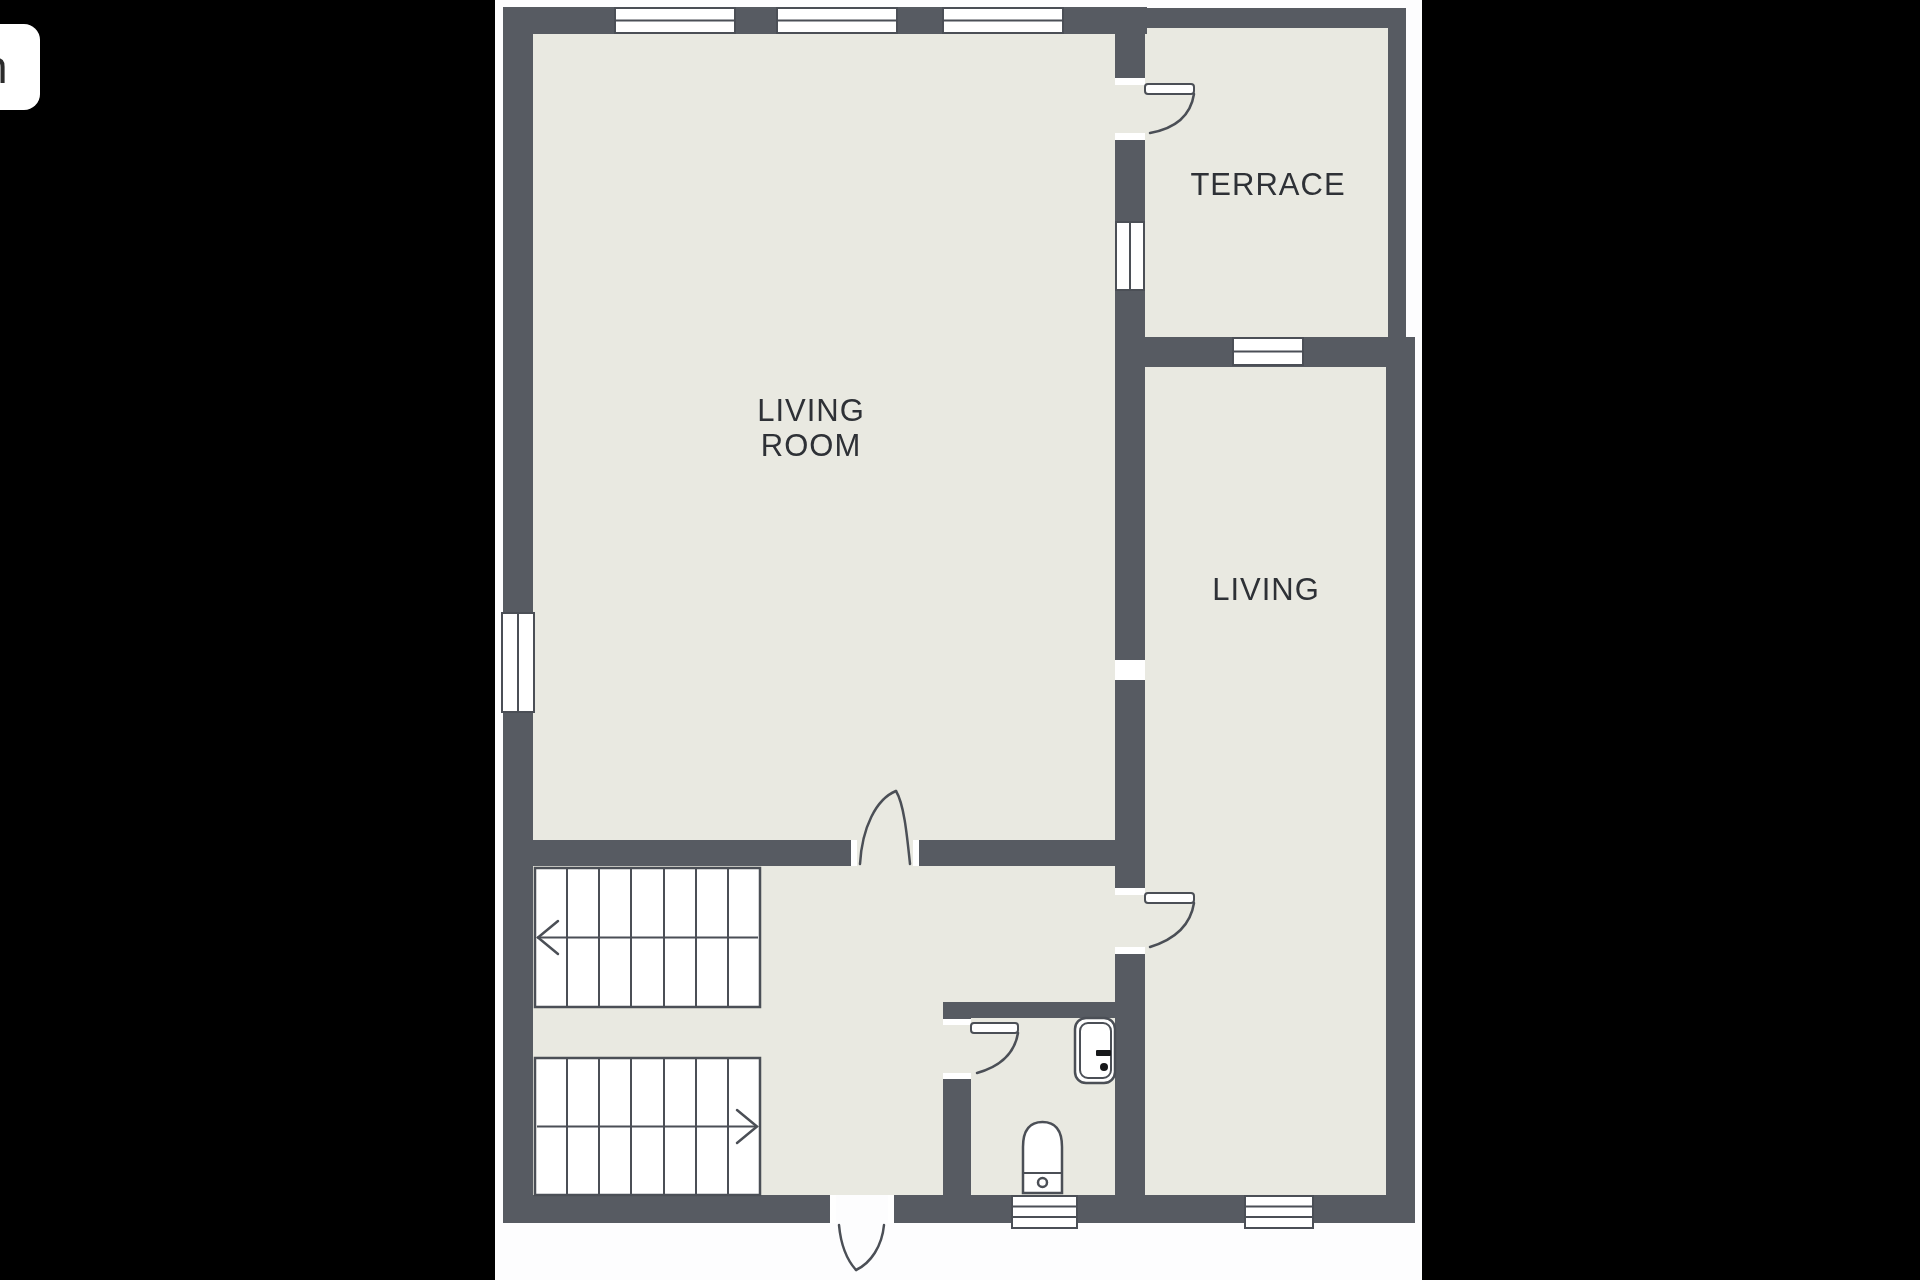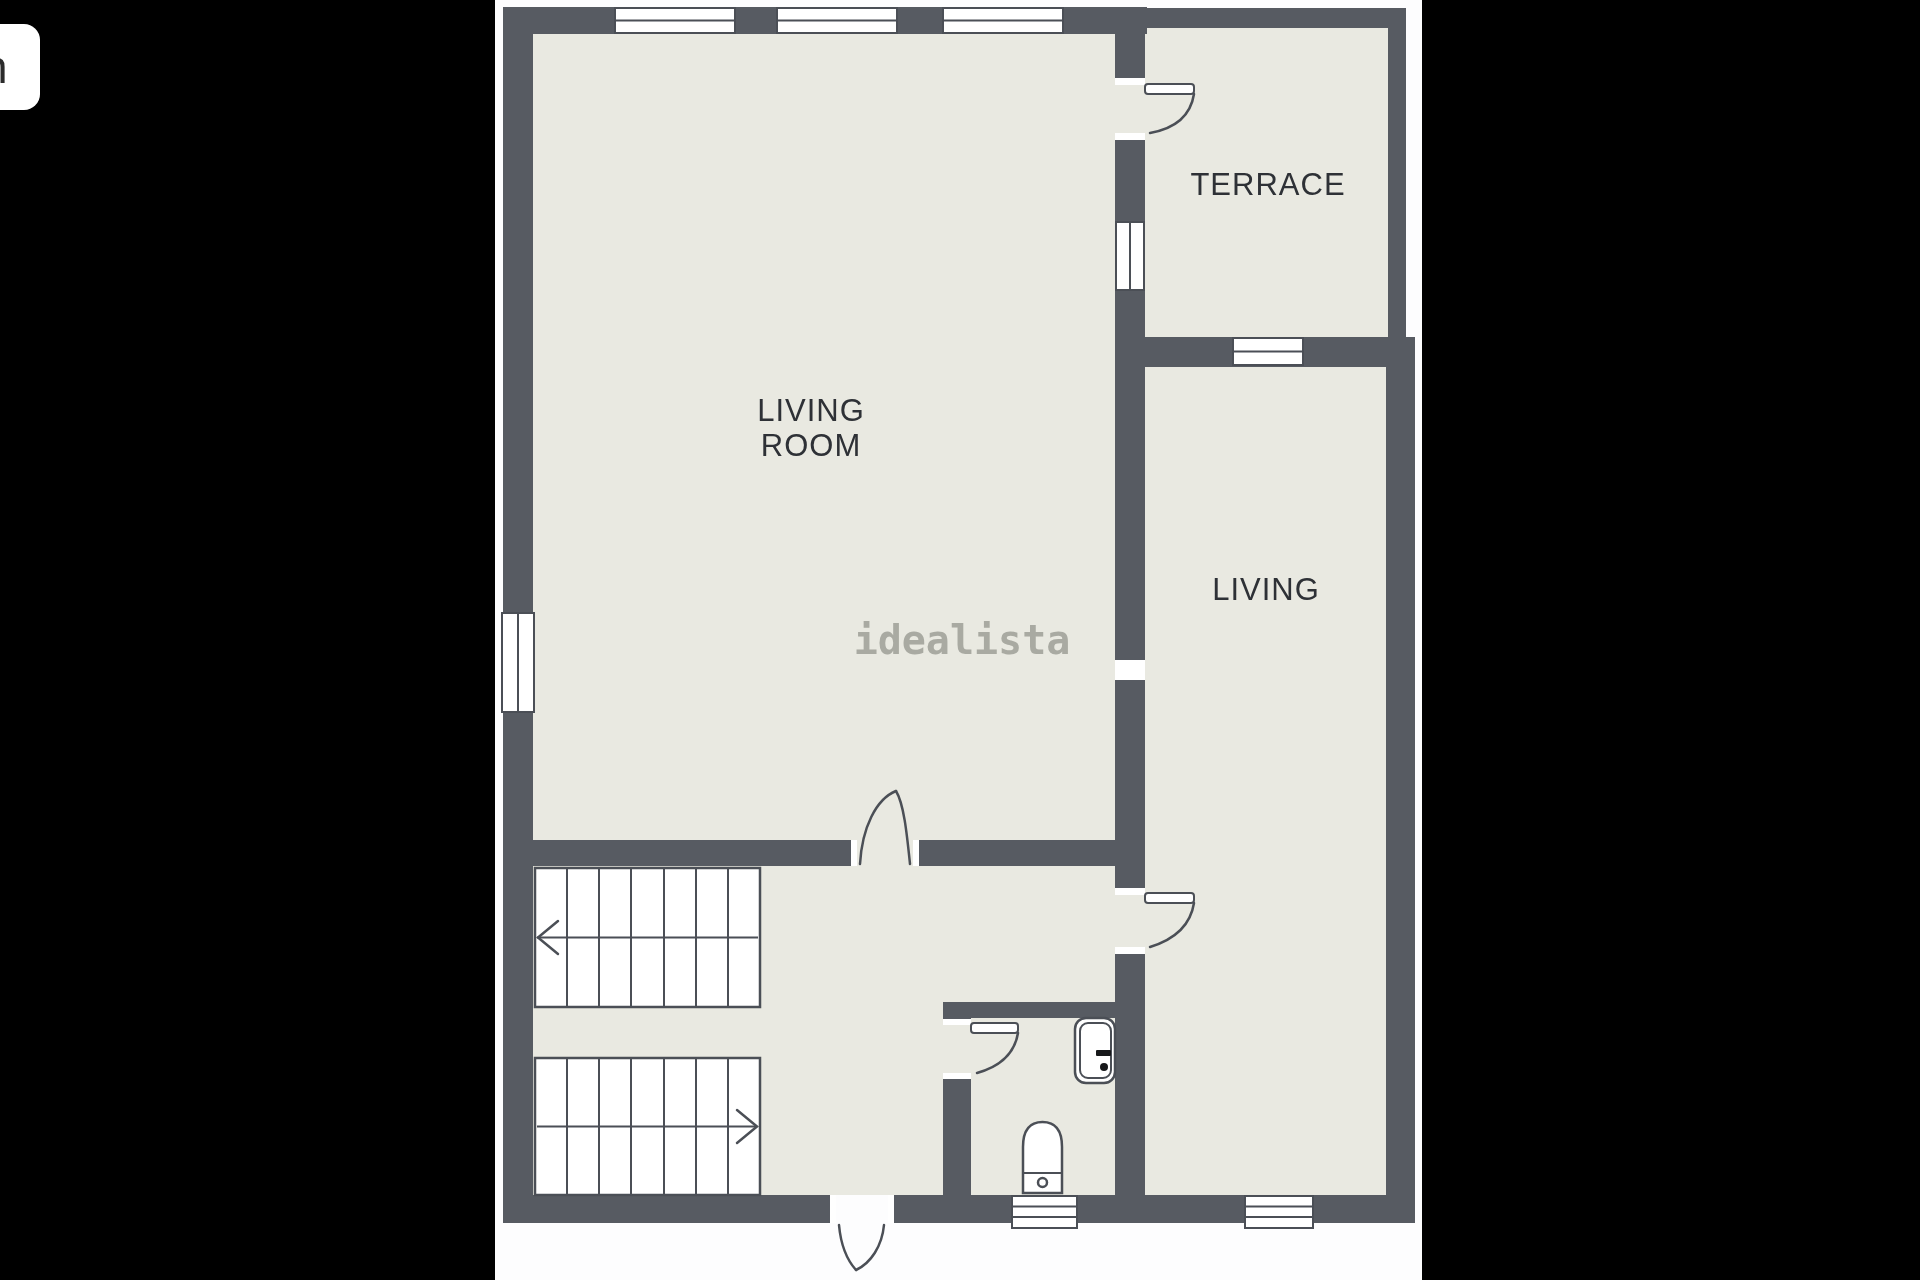--- a/index.html
+++ b/index.html
@@ -187,19 +187,18 @@
     </g>
   </svg>
 
   <div class="room-label" style="left:811px;top:428px;">
     <div>LIVING</div>
     <div>ROOM</div>
   </div>
   <div class="room-label" style="left:1268px;top:184px;">TERRACE</div>
   <div class="room-label" style="left:1266px;top:589px;">LIVING</div>
 
-  <div id="watermark">idealista</div>
 
   <div id="corner-badge">
     <span>n</span>
   </div>
 
 </div>
 
 </body></html>

